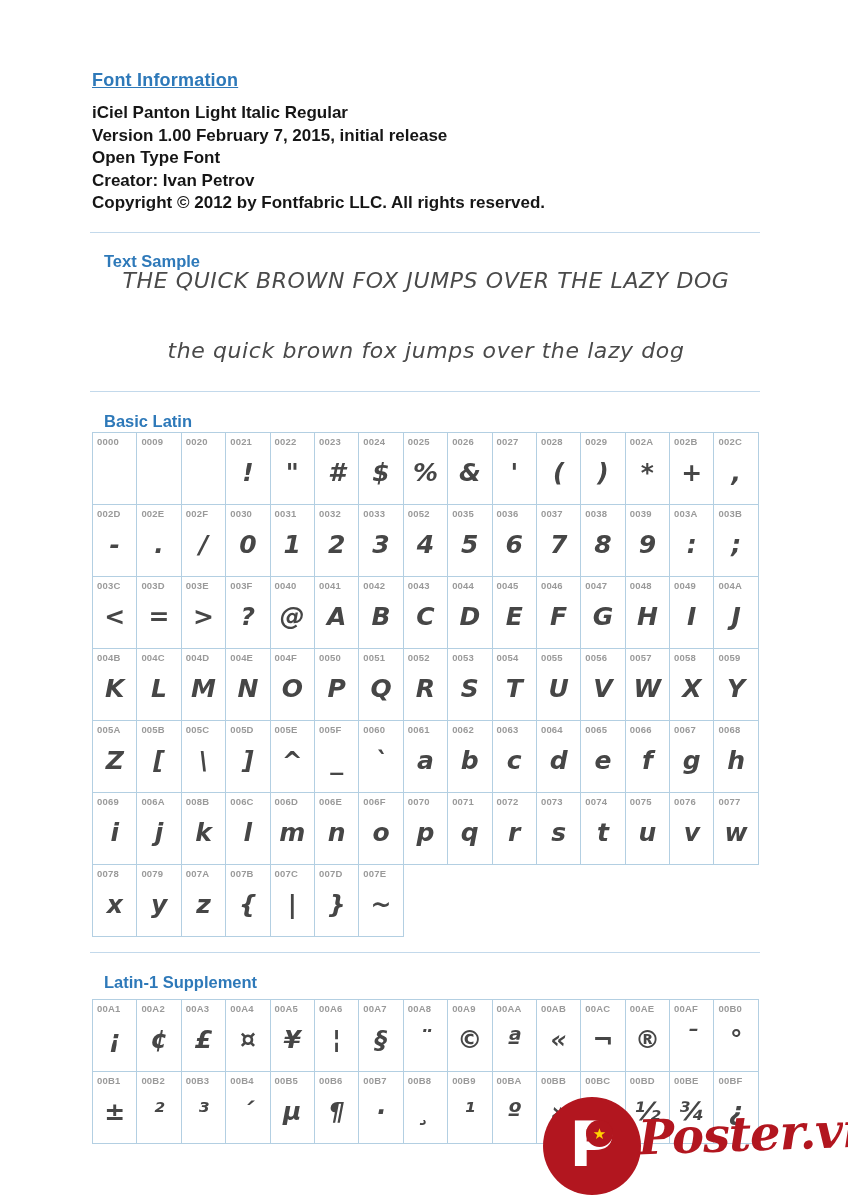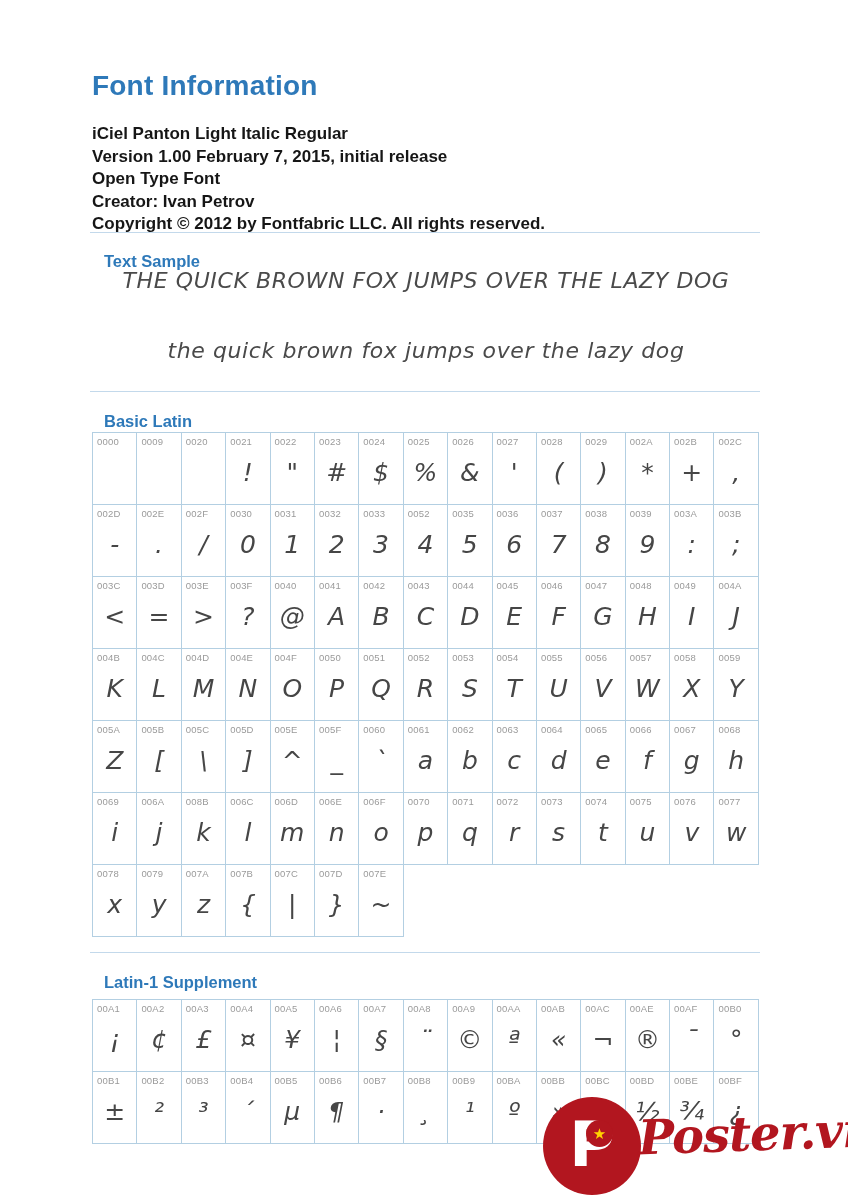--- a/index.html
+++ b/index.html
@@ -5,37 +5,37 @@
   * { box-sizing: border-box; }
   html,body { margin:0; padding:0; }
   body {
     width:848px; height:1200px; position:relative; overflow:hidden;
     background:#ffffff; font-family:"Liberation Sans", sans-serif;
   }
   .abs { position:absolute; }
 
   
   #header { left:92px; top:70px; right:88px; }
-  #page-title { font-size:28px; font-weight:bold; color:#2e79b9; margin:0 0 21px 0; letter-spacing:0.2px; }
+  #page-title { font-size:18px; font-weight:bold; color:#2e79b9; margin:0 0 11px 0; letter-spacing:0.2px;text-decoration:underline; }
   .meta-line { font-size:17px; font-weight:bold; color:#161616; margin:0; line-height:22.6px; }
 
   
   .rule { left:90px; right:88px; height:0; border-top:1px solid #c3d9eb; }
   .section-heading { left:92px; font-size:16.5px; font-weight:bold; color:#2e79b9; margin:12px; }
 
   
   .pangram {
     left:92px; right:88px; text-align:center;
     font-family:"DejaVu Sans", sans-serif; font-style:italic;
     font-size:22px; color:#4a4a4a; letter-spacing:0.6px; white-space:nowrap;
   }
 
   
   .glyph-table { left:92px; }
-  .grow { display:flex; }
+  .grow { display:flex;font-weight:bold; }
   .grow + .grow { margin-top:-1px; }
   .gcell {
     width:45.4px; height:73px; border:1px solid #b3cfe2; background:#fff;
     display:flex; flex-direction:column; position:relative;
   }
   .gcell + .gcell { margin-left:-1px; }
   .gcode {
     font-size:9.5px; color:#9a9a9a; padding:4px 0 0 4px; line-height:10px;
     letter-spacing:0.2px;
   }

